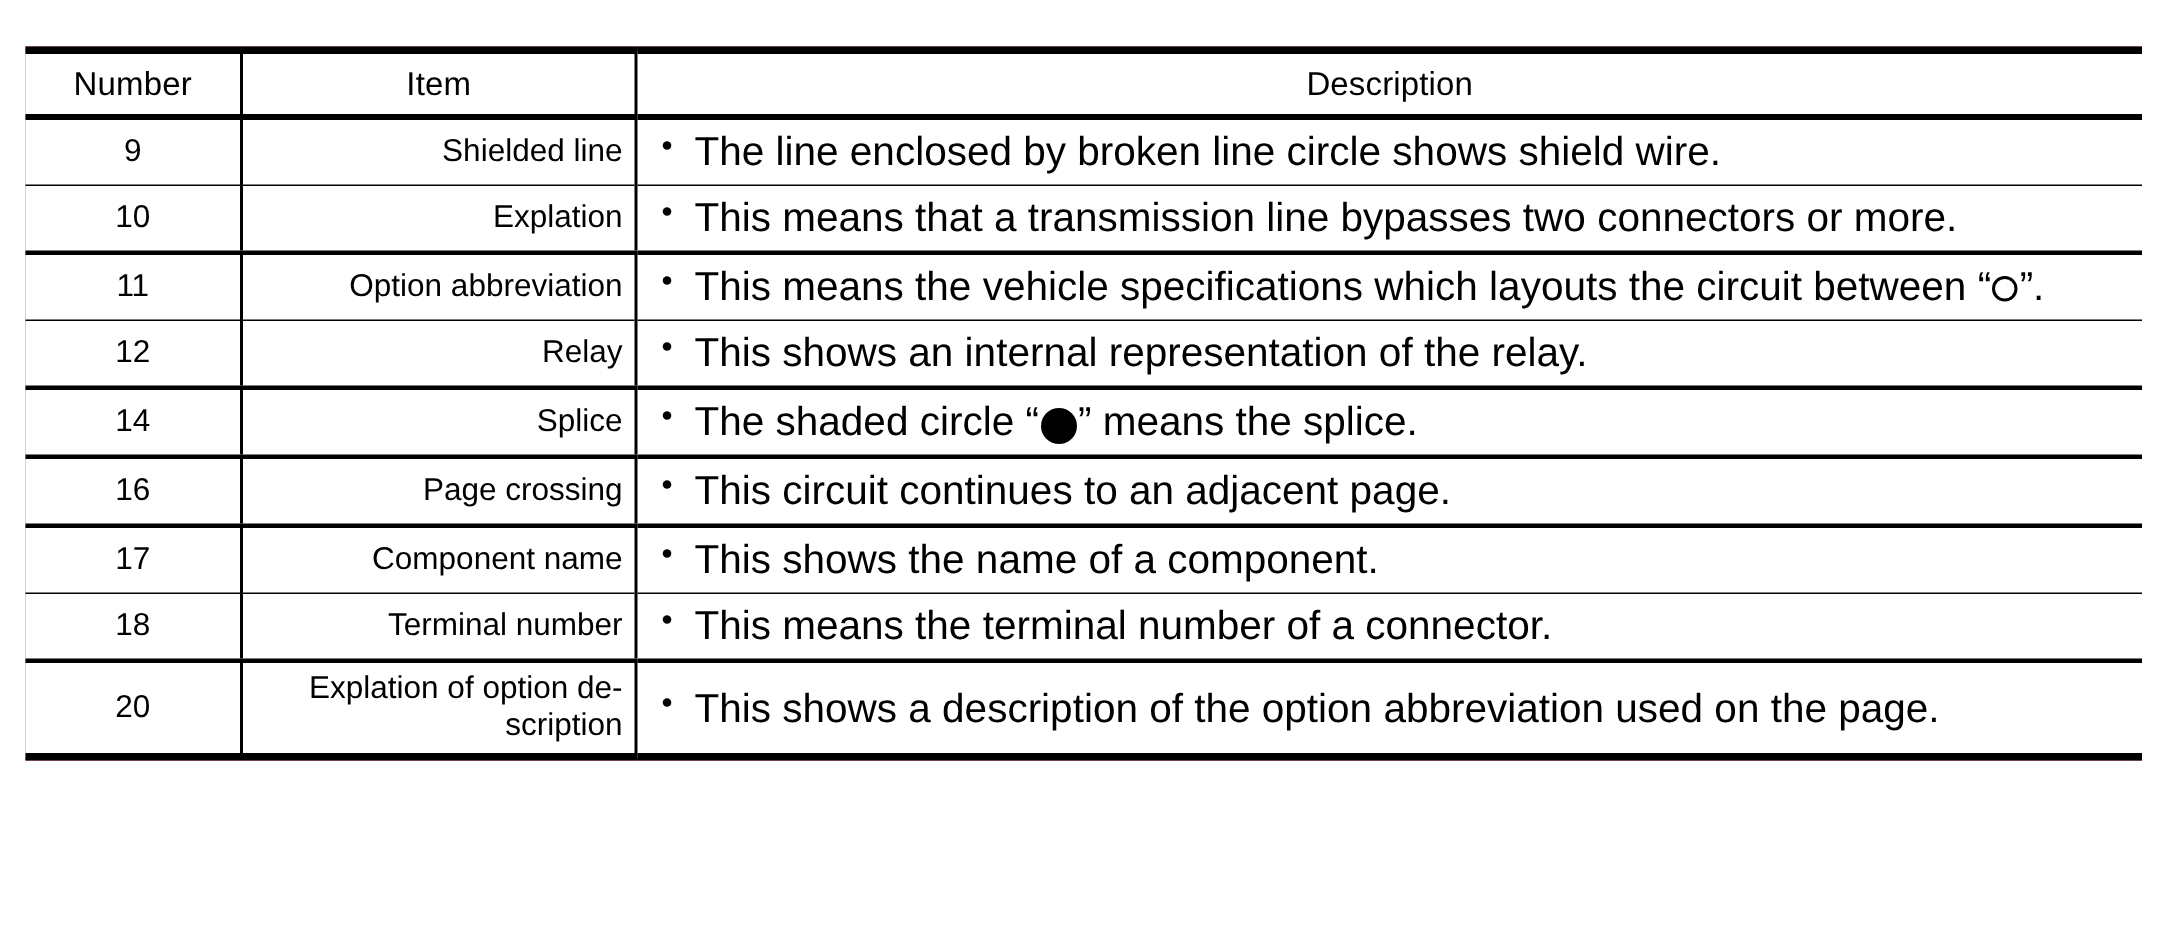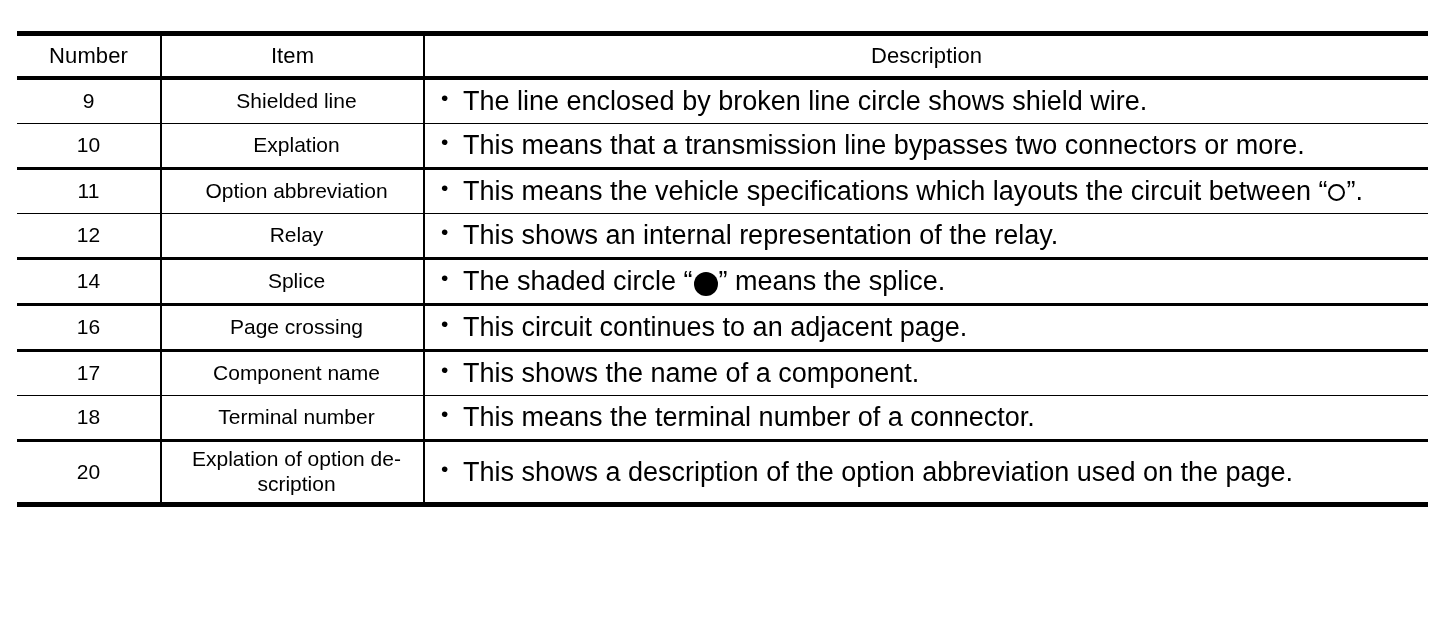--- a/index.html
+++ b/index.html
@@ -73,21 +73,21 @@
   thead tr.header-row th { height: 40px; }
 
   .num-text {
     display: block;
     text-align: center;
     font-size: 21px;
     line-height: 1.15;
   }
   .item-text {
     display: block;
-    text-align: center;
+    text-align: right;
     padding-left: 16px;
     padding-right: 8px;
     font-size: 21px;
     line-height: 1.18;
   }
   .desc-wrap {
     display: flex;
     align-items: flex-start;
     padding-left: 16px;
     padding-right: 10px;

